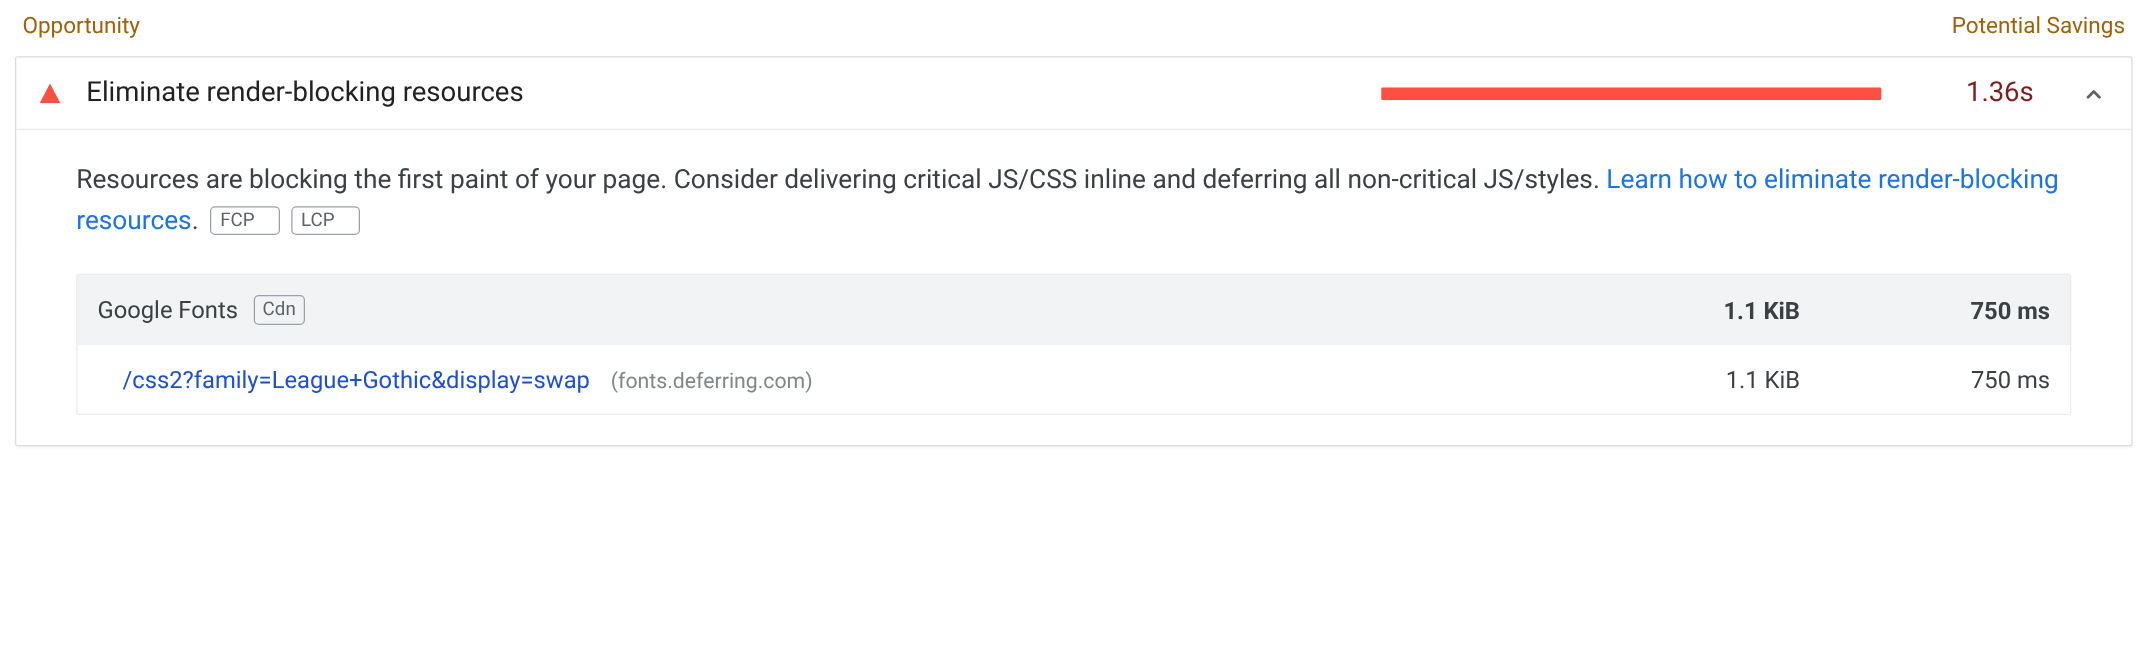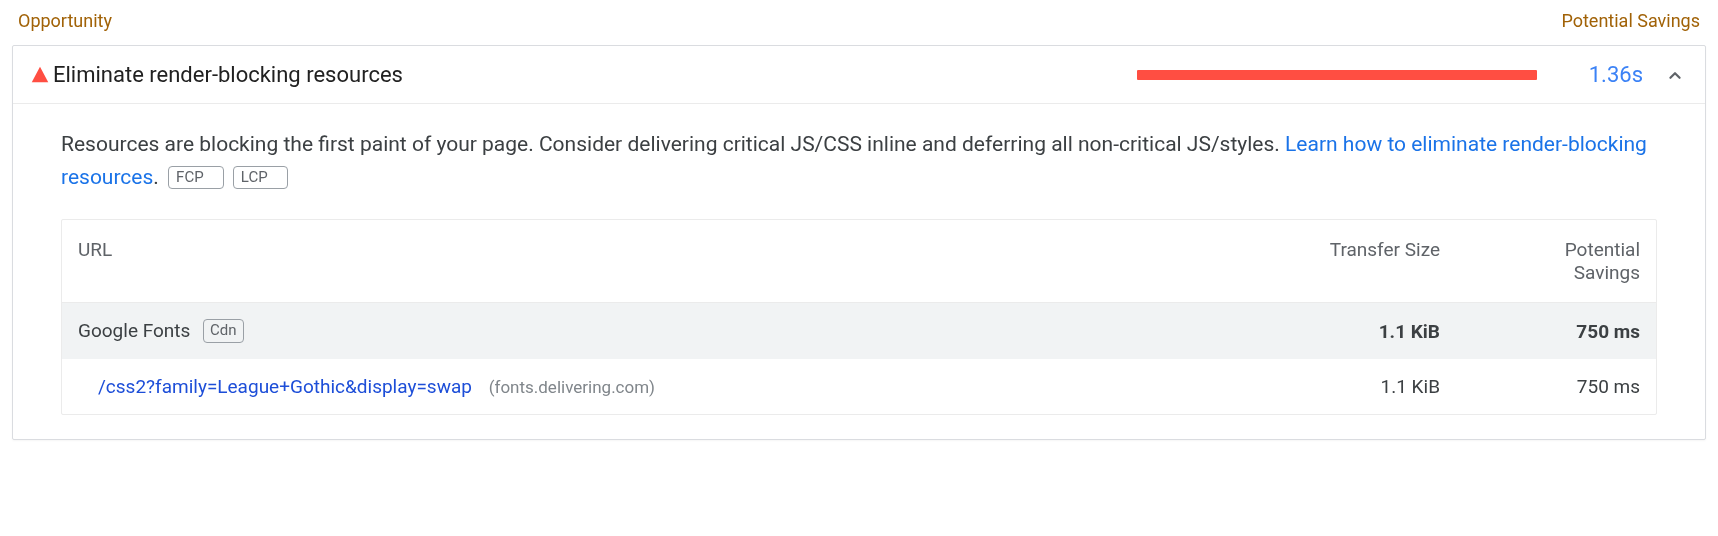--- a/index.html
+++ b/index.html
@@ -29,21 +29,21 @@
     .card {
       border: 1px solid #dadce0;
       border-radius: 2px;
       box-shadow: 0 1px 2px rgba(0,0,0,0.04);
       background: #fff;
     }
     .summary-row {
       display: flex;
       align-items: center;
       padding: 16px 18px 16px 16px;
-      gap: 2px;
+      gap: 18px;
       cursor: pointer;
     }
     .icon-triangle {
       display: inline-flex;
       align-items: center;
       justify-content: center;
       width: 22px;
       height: 22px;
       flex: 0 0 auto;
     }
@@ -57,21 +57,21 @@
       flex: 1 1 auto;
     }
     .bar {
       height: 10px;
       background: #ff4e42;
       border-radius: 1px;
       width: 400px;
       flex: 0 0 auto;
     }
     .savings-value {
-      color: #3b82f6;
+      color: #7f1d1d;
       font-size: 22px;
       font-weight: 400;
       margin-left: 50px;
       flex: 0 0 auto;
     }
     .chevron {
       display: inline-flex;
       align-items: center;
       justify-content: center;
       width: 24px;
@@ -208,42 +208,34 @@
     <div class="details">
 
       <p class="description">
         <span>Resources are blocking the first paint of your page. Consider delivering critical JS/CSS inline and deferring all non-critical JS/styles. </span><a href="#">Learn how to eliminate render-blocking resources</a><span>.</span>
         <span class="metric-chip">FCP</span>
         <span class="metric-chip">LCP</span>
       </p>
 
       <div class="res-table">
 
-        <div class="res-head">
-          <div class="col-url">URL</div>
-          <div class="col-size">Transfer Size</div>
-          <div class="col-sav">
-            <span class="sav-head-sub">Potential</span>
-            <span class="sav-head-sub">Savings</span>
-          </div>
-        </div>
 
         <div class="res-row res-group">
           <div class="col-url">
             <span>Google Fonts</span>
             <span class="small-chip">Cdn</span>
           </div>
           <div class="col-size">1.1 KiB</div>
           <div class="col-sav">750 ms</div>
         </div>
 
         <div class="res-row res-item">
           <div class="col-url">
             <span class="path">/css2?family=League+Gothic&amp;display=swap</span>
-            <span class="host">(fonts.delivering.com)</span>
+            <span class="host">(fonts.deferring.com)</span>
           </div>
           <div class="col-size">1.1 KiB</div>
           <div class="col-sav">750 ms</div>
         </div>
 
       </div>
 
     </div>
 
   </div>

